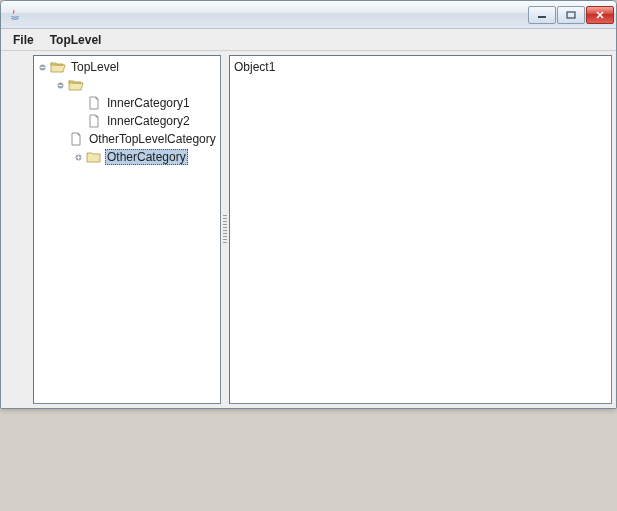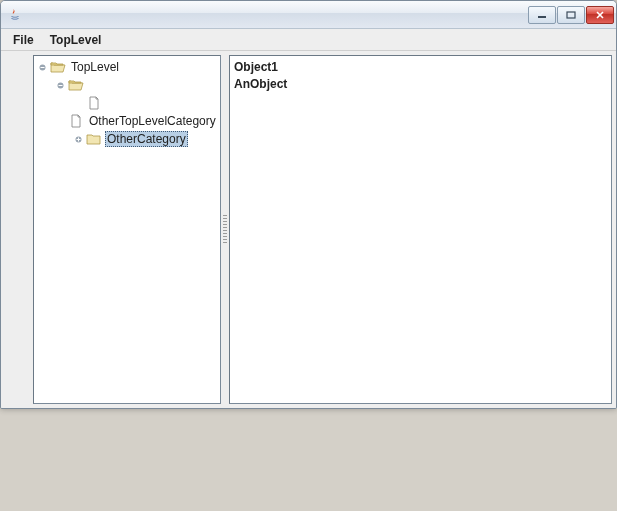--- a/index.html
+++ b/index.html
@@ -127,21 +127,21 @@
     background: #b8cfe5;
     border: 1px dotted #405a76;
     padding: 0px 1px;
   }
   .list { padding: 2px 4px; }
   .list-item {
     height: 17px;
     display: flex;
     align-items: center;
     color: #222;
-    font-weight: bold;
+    font-weight: normal;
   }
 </style>
 </head>
 <body>
 
 <div class="window">
 
   <div class="titlebar">
     <span class="icon">
       <svg width="14" height="14" viewBox="0 0 14 14">
@@ -212,20 +212,32 @@
           </div>
           <div class="tree-row">
             <span class="indent" style="width: 36px;"></span>
             <span class="toggle"></span>
             <span class="node-icon">
               <svg width="14" height="14" viewBox="0 0 14 14">
                 <path d="M3 1 L9 1 L11 3 L11 13 L3 13 Z" fill="#ffffff" stroke="#8a8a8a" stroke-width="0.9"></path>
                 <path d="M9 1 L9 3 L11 3" fill="none" stroke="#8a8a8a" stroke-width="0.9"></path>
               </svg>
             </span>
+            <span class="node-label">InnerCategory1</span>
+          </div>
+          <div class="tree-row">
+            <span class="indent" style="width: 36px;"></span>
+            <span class="toggle"></span>
+            <span class="node-icon">
+              <svg width="14" height="14" viewBox="0 0 14 14">
+                <path d="M3 1 L9 1 L11 3 L11 13 L3 13 Z" fill="#ffffff" stroke="#8a8a8a" stroke-width="0.9"></path>
+                <path d="M9 1 L9 3 L11 3" fill="none" stroke="#8a8a8a" stroke-width="0.9"></path>
+              </svg>
+            </span>
+            <span class="node-label">InnerCategory2</span>
           </div>
           <div class="tree-row">
             <span class="indent" style="width: 18px;"></span>
             <span class="toggle"></span>
             <span class="node-icon">
               <svg width="14" height="14" viewBox="0 0 14 14">
                 <path d="M3 1 L9 1 L11 3 L11 13 L3 13 Z" fill="#ffffff" stroke="#8a8a8a" stroke-width="0.9"></path>
                 <path d="M9 1 L9 3 L11 3" fill="none" stroke="#8a8a8a" stroke-width="0.9"></path>
               </svg>
             </span>
@@ -248,18 +260,17 @@
             <span class="node-label selected">OtherCategory</span>
           </div>
         </div>
     </div>
     <div class="splitter">
       <div class="grip"></div>
     </div>
     <div class="panel right-panel">
       <div class="list" id="list">
           <div class="list-item">Object1</div>
-          <div class="list-item">AnObject</div>
         </div>
     </div>
   </div>
 
 </div>
 
 </body></html>

